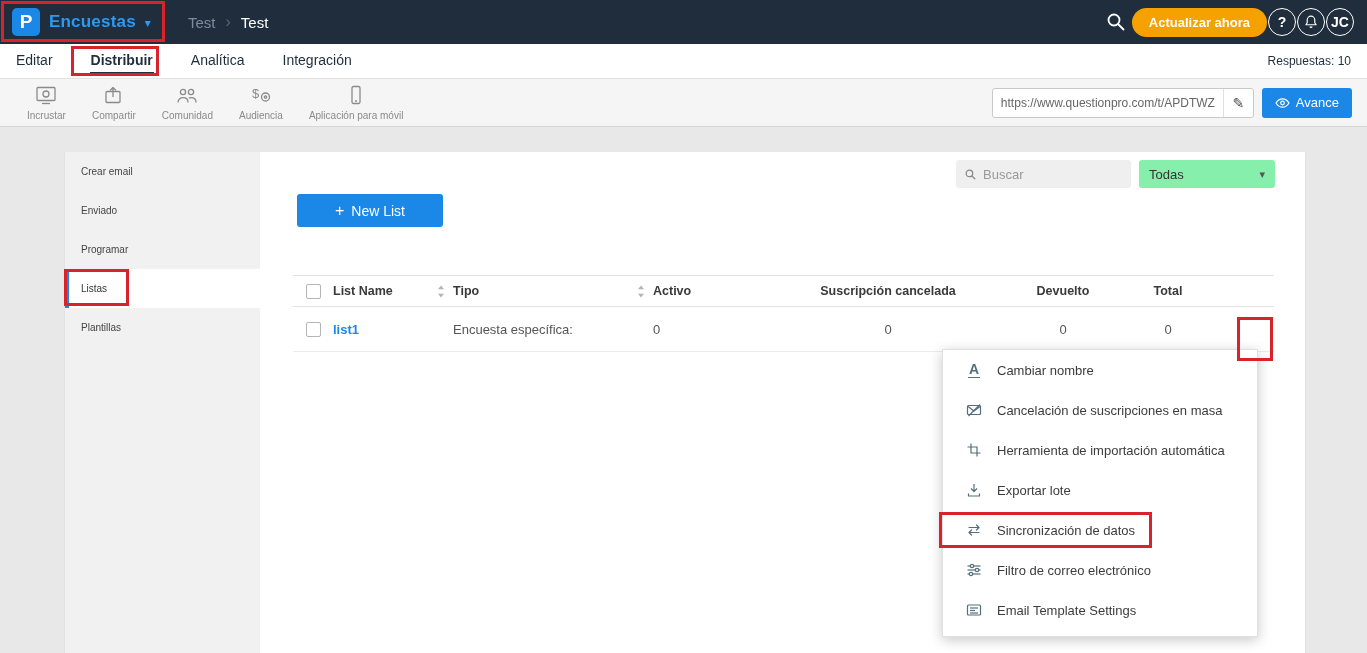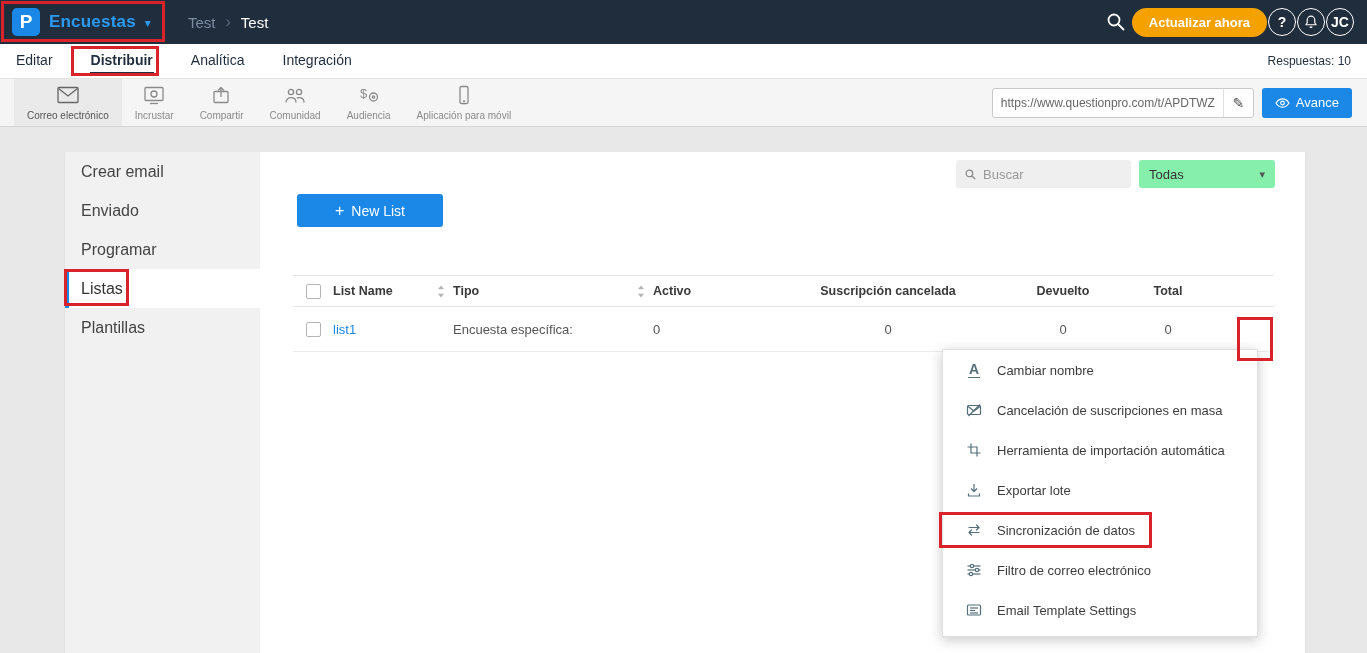--- a/index.html
+++ b/index.html
@@ -35,21 +35,21 @@
   .tool-item.active svg { stroke:#666; }
   .toolbar-right { margin-left:auto; display:flex; align-items:center; gap:8px; margin-right:15px; }
   .url-box { width:262px; height:30px; background:#fff; border:1px solid #c9c9c9; border-radius:3px; display:flex; align-items:center; }
   .url-input { flex:1; border:none; outline:none; background:transparent; font-size:12px; color:#666; padding:0 8px; font-family:inherit; min-width:0; }
   .url-edit { width:30px; height:100%; display:flex; align-items:center; justify-content:center; color:#444; font-size:14px; border-left:1px solid #e0e0e0; cursor:pointer; }
   .preview-btn { height:30px; background:var(--brand-blue,#1b87e6); color:#fff; border:none; border-radius:3px; display:flex; align-items:center; gap:6px; padding:0 13px; font-size:13px; cursor:pointer; font-family:inherit; }
 
   
   .card { position:absolute; left:65px; top:152px; width:1240px; bottom:0; background:#fff; box-shadow:0 1px 2px rgba(0,0,0,.08); }
   .sidebar { position:absolute; left:0; top:0; width:195px; height:100%; background:#f1f1f1; }
-  .side-item { height:39px; display:flex; align-items:center; padding-left:16px; font-size:16px; color:#444; cursor:pointer; position:relative; }
+  .side-item { height:39px; display:flex; align-items:center; padding-left:16px; font-size:10px; color:#444; cursor:pointer; position:relative; }
   .side-item.active { background:#fff; color:#333; }
   .side-item.active::before { content:""; position:absolute; left:0; top:0; bottom:0; width:4px; background:var(--brand-blue,#1b87e6); }
 
   .main { position:absolute; left:195px; top:0; right:0; height:100%; }
   .controls { position:absolute; top:8px; right:30px; display:flex; gap:8px; }
   .search-box { width:175px; height:28px; background:#efefef; border-radius:3px; display:flex; align-items:center; padding:0 8px; gap:6px; }
   .search-box svg { stroke:#888; flex:none; }
   .search-input { border:none; outline:none; background:transparent; font-size:13px; color:#555; width:100%; font-family:inherit; }
   .search-input::placeholder { color:#999; }
   .filter-dd { width:136px; height:28px; background:#86efac; border-radius:3px; display:flex; align-items:center; justify-content:space-between; padding:0 10px; font-size:13px; color:#333; cursor:pointer; }
@@ -63,21 +63,21 @@
   .t-head { display:flex; align-items:center; height:32px; border-top:1px solid #e3e3e3; border-bottom:1px solid #e3e3e3; font-size:12.5px; font-weight:700; color:#3a3a3a; }
   .t-row { display:flex; align-items:center; height:45px; border-bottom:1px solid #ececec; font-size:13px; color:#555; }
   .c-check { width:40px; display:flex; justify-content:center; }
   .c-name { width:120px; display:flex; align-items:center; justify-content:space-between; padding-right:8px; }
   .c-tipo { width:200px; display:flex; align-items:flex-end; justify-content:space-between; padding-right:8px; }
   .c-activo { width:110px; }
   .c-susc { width:250px; text-align:center; }
   .c-dev { width:100px; text-align:center; }
   .c-total { width:110px; text-align:center; }
   .checkbox { width:15px; height:15px; border:1px solid #b5b5b5; border-radius:2px; background:#fff; cursor:pointer; }
-  .link { color:var(--brand-blue,#1b87e6); text-decoration:none; cursor:pointer; }
+  .link { color:var(--brand-blue,#1b87e6); text-decoration:none; cursor:pointer;font-weight:bold; }
   .sort-icon { cursor:pointer; line-height:0; }
 
   
   .ctx-menu { position:absolute; left:942px; top:349px; width:316px; background:#fff; border:1px solid #e0e0e0; box-shadow:0 3px 12px rgba(0,0,0,.22); z-index:30; padding-bottom:6px; }
   .menu-item { height:40px; display:flex; align-items:center; gap:14px; padding-left:22px; font-size:13px; color:#3c3c3c; cursor:pointer; }
   .menu-ic { width:18px; display:flex; align-items:center; justify-content:center; color:#546e7a; flex:none; }
   .menu-ic svg { stroke:#546e7a; }
   .rename-glyph { font-weight:700; font-size:14px; color:#546e7a; border-bottom:1px solid #546e7a; line-height:1.1; padding:0 1px; }
 
   
@@ -120,29 +120,20 @@
 
   <div class="tabsbar">
     <span class="tab">Editar</span>
     <span class="tab active">Distribuir</span>
     <span class="tab">Analítica</span>
     <span class="tab">Integración</span>
     <span class="responses">Respuestas: 10</span>
   </div>
 
   <div class="toolbar">
-    <div class="tool-item active">
-      <span>
-        <svg width="24" height="20" viewBox="0 0 24 20" fill="none" stroke-width="1.3">
-            <rect x="2" y="2.5" width="20" height="15" rx="1"></rect>
-            <path d="M2.5 3.5L12 11l9.5-7.5"></path>
-          </svg>
-      </span>
-      <span>Correo electrónico</span>
-    </div>
     <div class="tool-item">
       <span>
         <svg width="22" height="20" viewBox="0 0 22 20" fill="none" stroke-width="1.3">
             <rect x="2" y="2.5" width="18" height="13" rx="1"></rect>
             <circle cx="11" cy="9" r="3"></circle>
             <line x1="7" y1="18.5" x2="15" y2="18.5"></line>
           </svg>
       </span>
       <span>Incrustar</span>
     </div>

